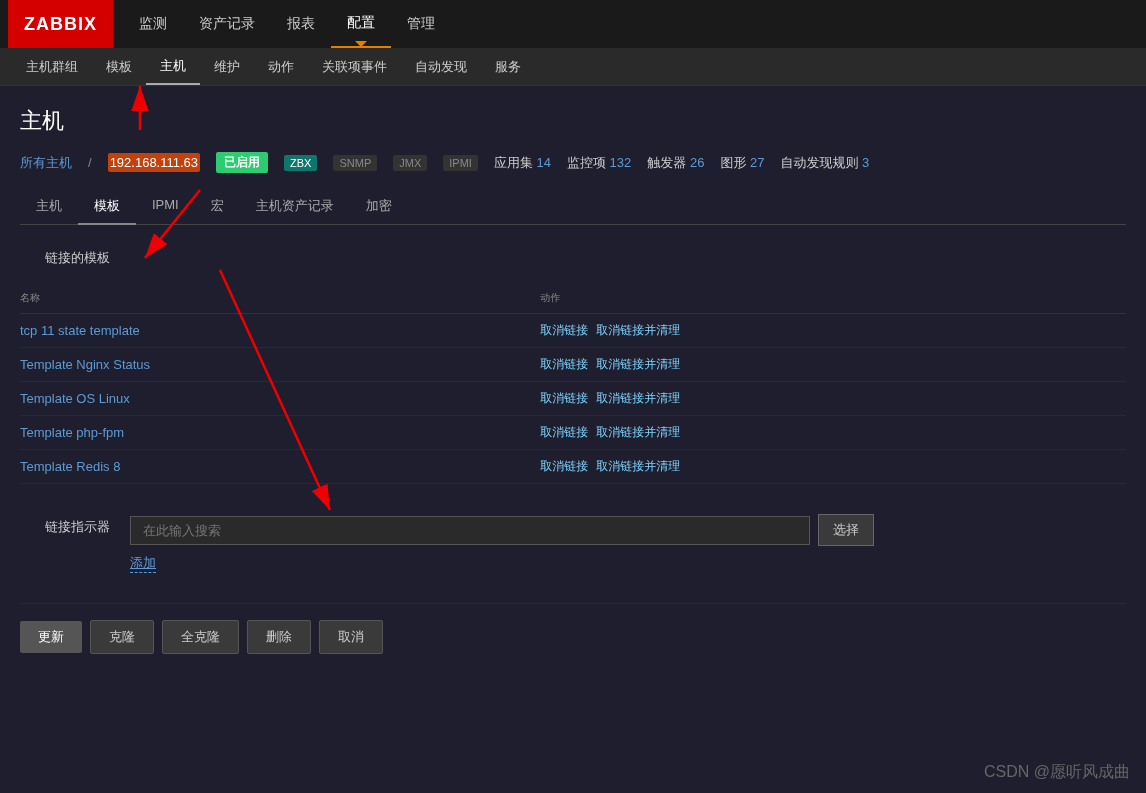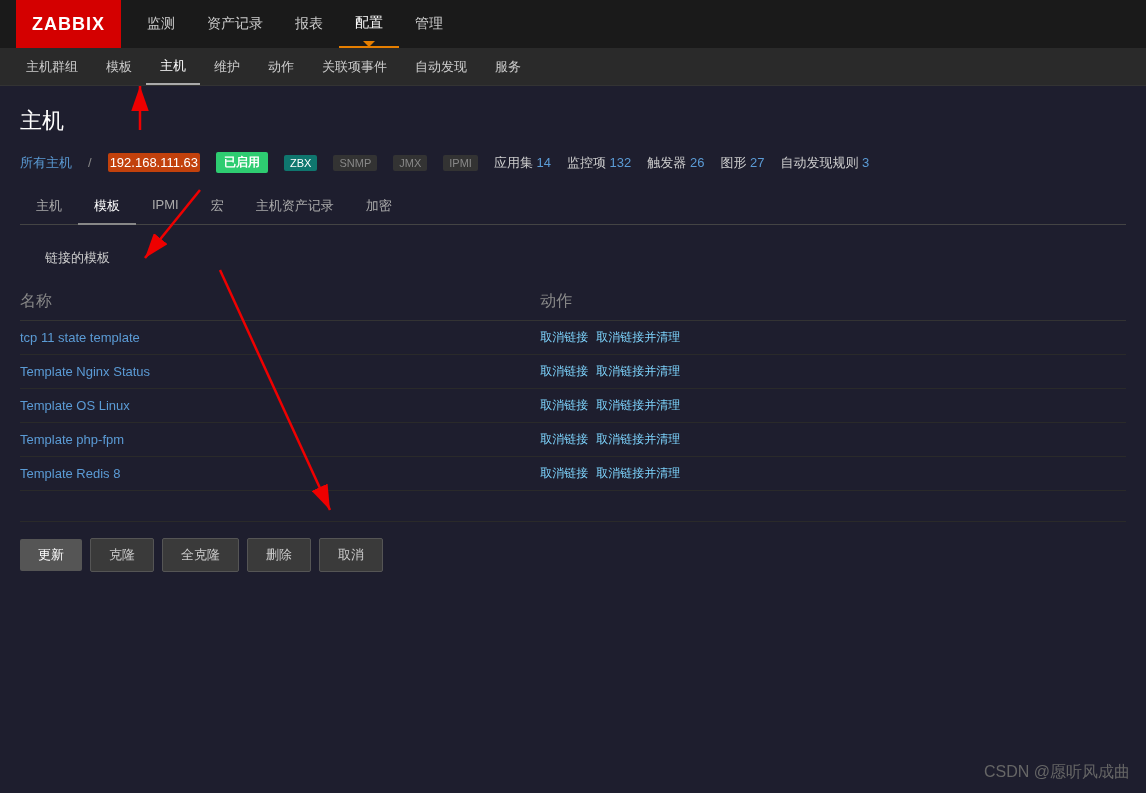--- a/index.html
+++ b/index.html
@@ -4,21 +4,21 @@
   <style>
     * { box-sizing: border-box; margin: 0; padding: 0; }
     body { font-family: Arial, sans-serif; background: #1a1a2e; color: #ccc; font-size: 13px; min-width: 1146px; }
 
     
     .top-nav {
       background: #1a1a1a;
       display: flex;
       align-items: center;
       height: 48px;
-      padding: 0 16px;
+      padding: 0 8px;
     }
     .logo {
       background: #d40000;
       color: #fff;
       font-weight: 900;
       font-size: 18px;
       padding: 8px 16px;
       letter-spacing: 1px;
       height: 100%;
       display: flex;
@@ -185,21 +185,21 @@
     .template-table {
       width: 100%;
       border-collapse: collapse;
     }
     .template-table th {
       color: #888;
       font-weight: normal;
       text-align: left;
       padding: 4px 12px 8px 0;
       border-bottom: 1px solid #333;
-      font-size: 16px;
+      font-size: 10px;
     }
     .template-table td {
       padding: 8px 12px 8px 0;
       border-bottom: 1px solid #2a2a2a;
       vertical-align: middle;
     }
     .template-link {
       color: #5b9bd5;
       cursor: pointer;
       text-decoration: none;
@@ -400,20 +400,32 @@
               </tr>
               <tr>
                 <td><a class="template-link">Template Redis 8</a></td>
                 <td><a class="action-link">取消链接</a><a class="action-link">取消链接并清理</a></td>
               </tr>
             </tbody>
         </table>
       </div>
     </div>
 
+    <div class="indicator-section">
+      <div class="section-label">链接指示器</div>
+      <div class="section-content">
+        <div class="indicator-input-row">
+          <input type="text" class="indicator-input" placeholder="在此输入搜索" style="">
+          <button class="btn-select">选择</button>
+        </div>
+        <div>
+          <a class="add-link">添加</a>
+        </div>
+      </div>
+    </div>
 
     <div class="action-buttons">
       <button class="btn btn-primary">更新</button>
       <button class="btn btn-secondary">克隆</button>
       <button class="btn btn-secondary">全克隆</button>
       <button class="btn btn-danger">删除</button>
       <button class="btn btn-secondary">取消</button>
     </div>
   </div>
 

